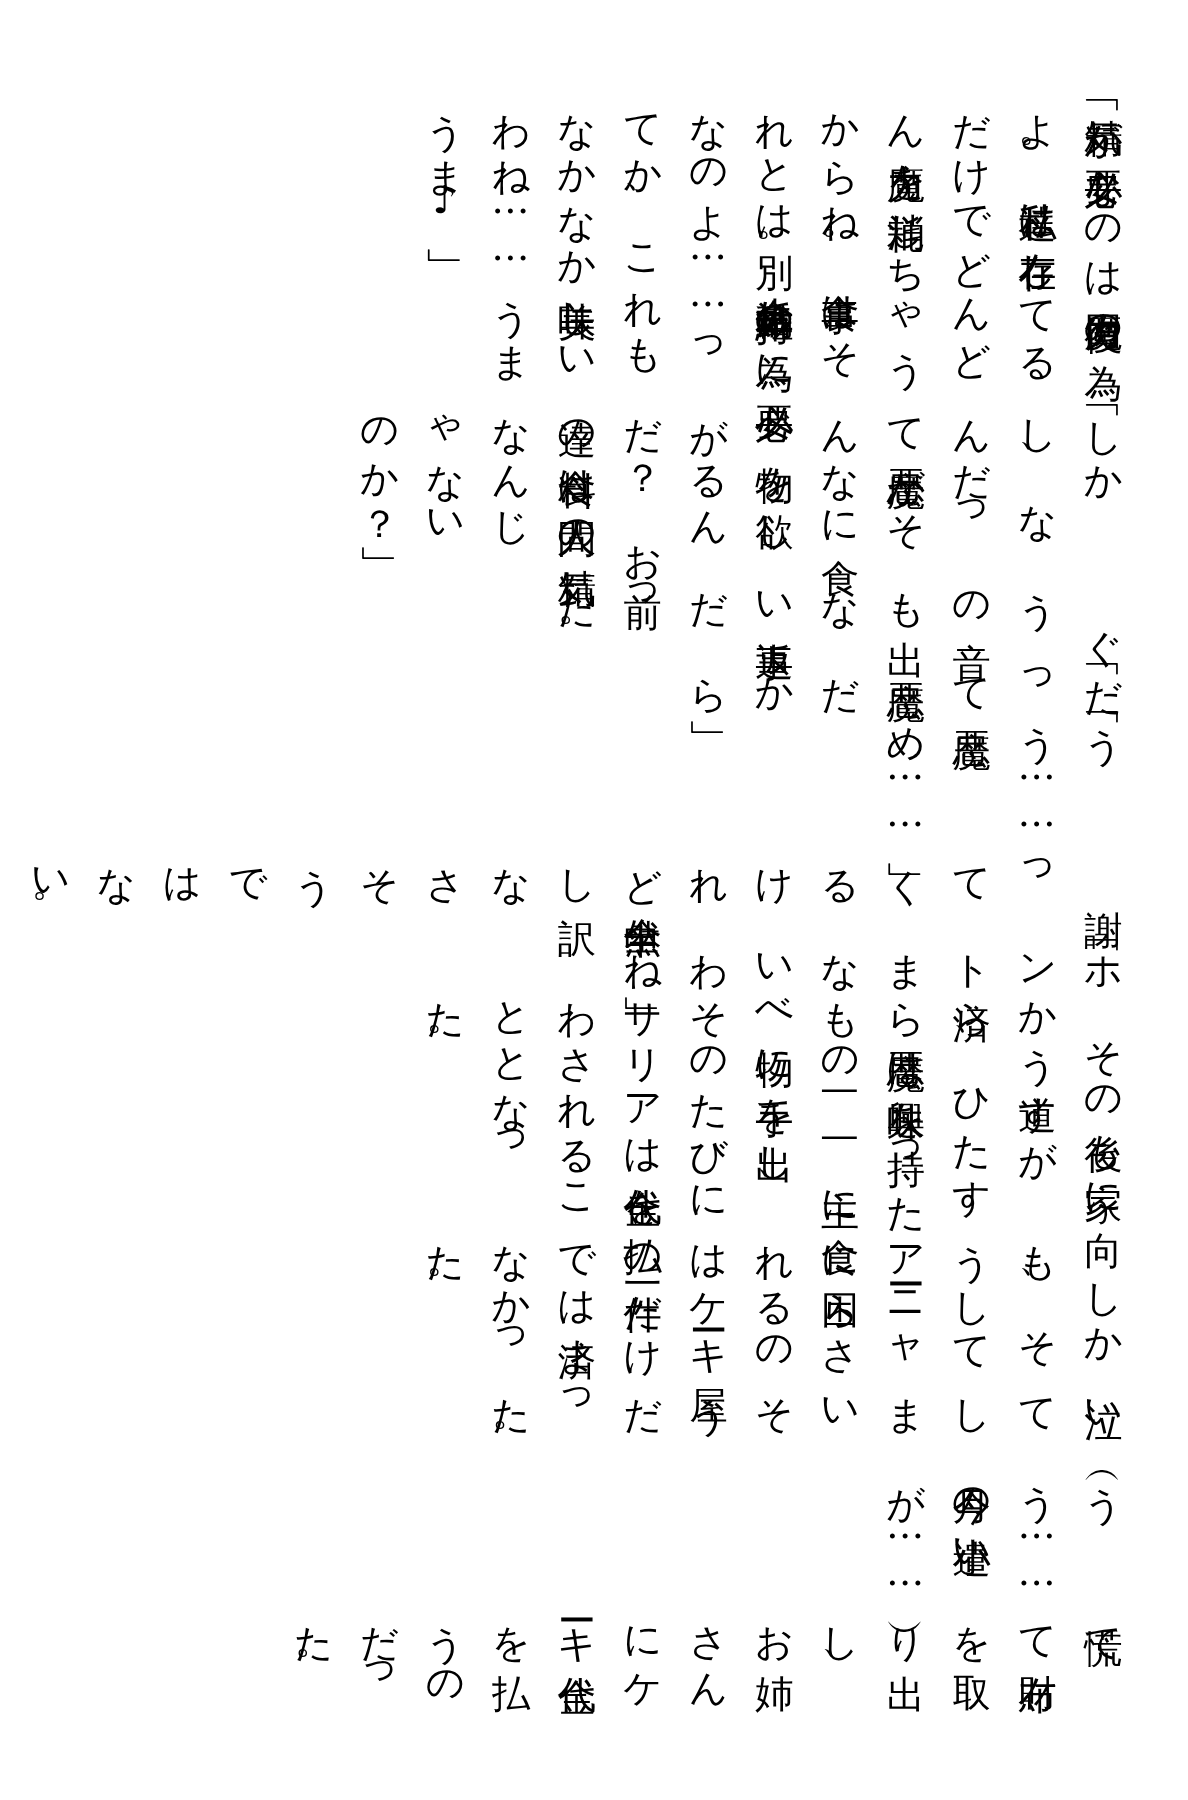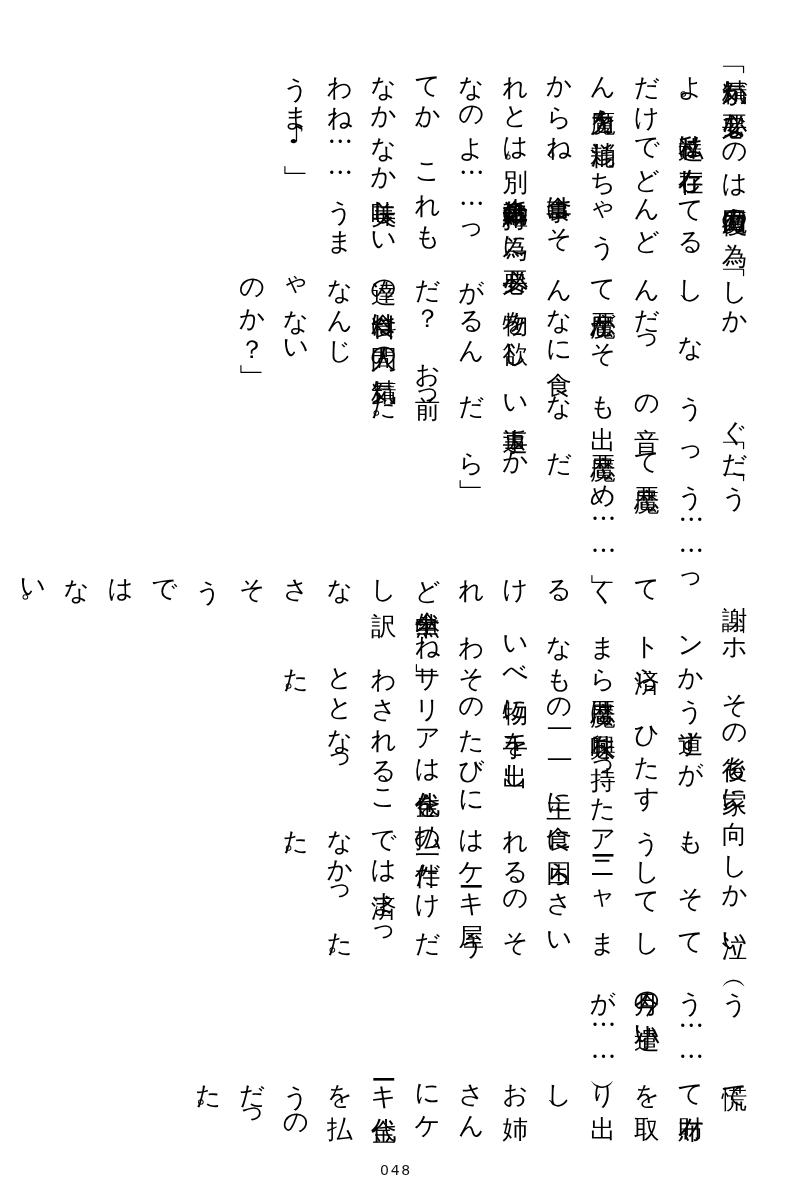--- a/index.html
+++ b/index.html
@@ -78,15 +78,14 @@
     <p class="para indent">その後も家に向かう道すがら、ひたすら悪魔は興味を持ったもの——主に食べ物に手を出し、そのたびにサリアは代金を払わされることとなった。</p>
     <p class="para">「ホント済まないわね」</p>
     <p class="para indent">謝ってくるけれど全然申し訳なさそうではない。</p>
     <p class="para">「うう……悪魔め……」</p>
     <p class="para">「だって悪魔だから」</p>
     <p class="para indent">ぐうの音も出ない返事だった。</p>
     <p class="para">「しかし、なんだって悪魔がそんなに食べ物を欲しがるんだ？　お前達の食料は人間の精気なんじゃないのか？」</p>
     <p class="para">「精気が必要なのは魔力回復の為よ。私達は存在してるだけでどんどん魔力を消耗しちゃうからね。食事はそれとは別。生命活動維持の為に必要なのよ……ってか、これもなかなか美味しいわね……うまうま♪」</p>
   </div>
 
-  <div id="page-number">048</div>
 
 </div>
 
 </body></html>

